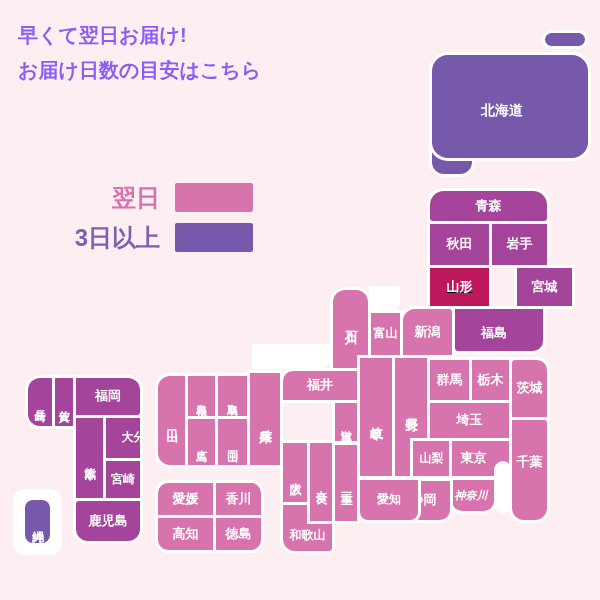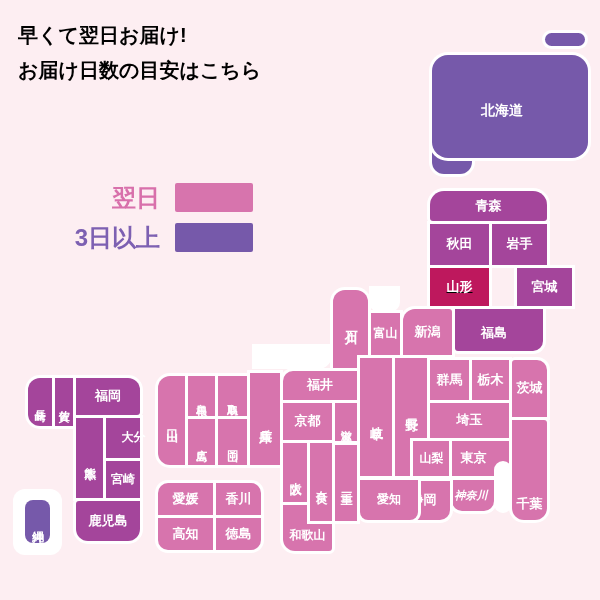--- a/index.html
+++ b/index.html
@@ -1,21 +1,21 @@
 <!DOCTYPE html>
 <html><head>
 <meta charset="utf-8">
 <style>
   html,body{margin:0;padding:0;background:#fdeef2;}
   .stage{
     position:relative;width:600px;height:600px;overflow:hidden;
     background:#fdeef2;
     font-family:"Liberation Sans","DejaVu Sans",sans-serif;
   }
-  .title{position:absolute;left:18px;top:18px;font-size:20px;line-height:35px;font-weight:600;color:#000000;}
+  .title{position:absolute;left:18px;top:18px;font-size:20px;line-height:35px;font-weight:600;color:#8b5cf6;}
   .legend{position:absolute;left:0;top:183px;}
   .legend-row{display:flex;align-items:center;height:29px;margin-bottom:11px;}
   .legend-label{width:160px;text-align:right;margin-right:15px;font-size:24px;font-weight:600;line-height:29px;}
   .legend-swatch{width:78px;height:29px;border-radius:2px;}
   .map{position:absolute;left:0;top:8px;width:600px;height:600px;}
   .pref,.sea{position:absolute;box-sizing:border-box;display:flex;align-items:center;justify-content:center;}
   .pref{box-shadow:0 0 0 3px #ffffff;}
   .sea{background:#ffffff;}
   .plabel{color:#ffffff;font-weight:700;font-size:13px;line-height:1.12;white-space:nowrap;}
   .plabel.v{writing-mode:vertical-rl;text-orientation:upright;letter-spacing:1px;}
@@ -97,37 +97,34 @@
       </div>
       <div class="pref" style="left: 512px; top: 352px; width: 35px; height: 57px; border-radius: 3px 10px 0px 0px; background: rgb(215, 116, 173);">
         <span class="plabel">茨城</span>
       </div>
       <div class="pref" style="left: 430px; top: 395px; width: 79px; height: 35px; background: rgb(215, 116, 173);">
         <span class="plabel">埼玉</span>
       </div>
       <div class="pref" style="left: 452px; top: 433px; width: 57px; height: 35px; background: rgb(215, 116, 173);">
         <span class="plabel" style="transform: translate(-7px, 0px);">東京</span>
       </div>
-      <div class="pref" style="left: 512px; top: 412px; width: 35px; height: 100px; border-radius: 0px 3px 12px 12px; background: rgb(215, 116, 173); align-items: flex-end;">
+      <div class="pref" style="left: 512px; top: 412px; width: 35px; height: 100px; border-radius: 0px 3px 12px 12px; background: rgb(215, 116, 173);">
         <span class="plabel" style="transform: translate(0px, -8px);">千葉</span>
       </div>
       <div class="pref" style="left: 452px; top: 472px; width: 42px; height: 31px; border-radius: 0px 0px 10px 10px; background: rgb(215, 116, 173);">
         <span class="plabel" style="font-size: 11px; transform: translate(-2px, 0px); font-style: italic;">神奈川</span>
       </div>
       <div class="pref" style="left: 397px; top: 473px; width: 53px; height: 39px; border-radius: 0px 0px 10px 10px; background: rgb(215, 116, 173);">
         <span class="plabel">静岡</span>
       </div>
       <div class="pref" style="left: 360px; top: 472px; width: 58px; height: 40px; border-radius: 0px 0px 8px 8px; background: rgb(215, 116, 173);">
         <span class="plabel" style="font-size: 12px;">愛知</span>
       </div>
       <div class="pref" style="left: 250px; top: 365px; width: 30px; height: 92px; background: rgb(215, 116, 173);">
         <span class="plabel v">兵庫</span>
-      </div>
-      <div class="pref" style="left: 283px; top: 395px; width: 49px; height: 37px; background: rgb(215, 116, 173);">
-        <span class="plabel">京都</span>
       </div>
       <div class="pref" style="left: 335px; top: 395px; width: 22px; height: 38px; background: rgb(215, 116, 173);">
         <span class="plabel v" style="font-size: 11px;">滋賀</span>
       </div>
       <div class="pref" style="left: 283px; top: 435px; width: 24px; height: 59px; background: rgb(215, 116, 173);">
         <span class="plabel v" style="font-size: 12px;">大阪</span>
       </div>
       <div class="pref" style="left: 283px; top: 497px; width: 49px; height: 46px; border-radius: 0px 0px 3px 12px; background: rgb(215, 116, 173);">
         <span class="plabel" style="font-size: 12px; transform: translate(0px, 8px);">和歌山</span>
       </div>

